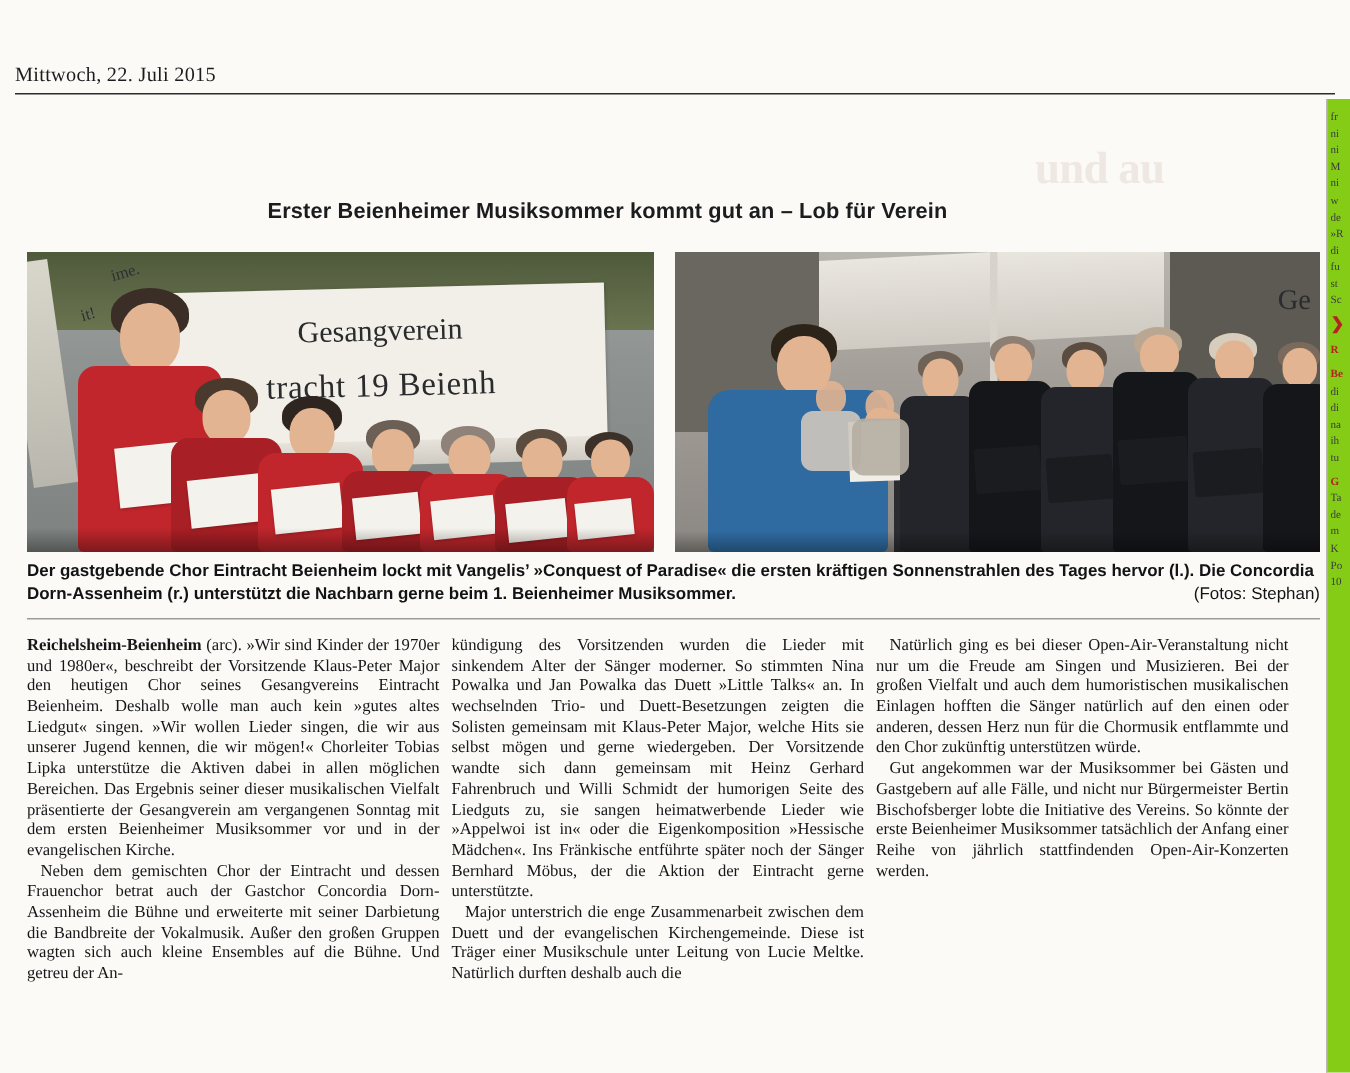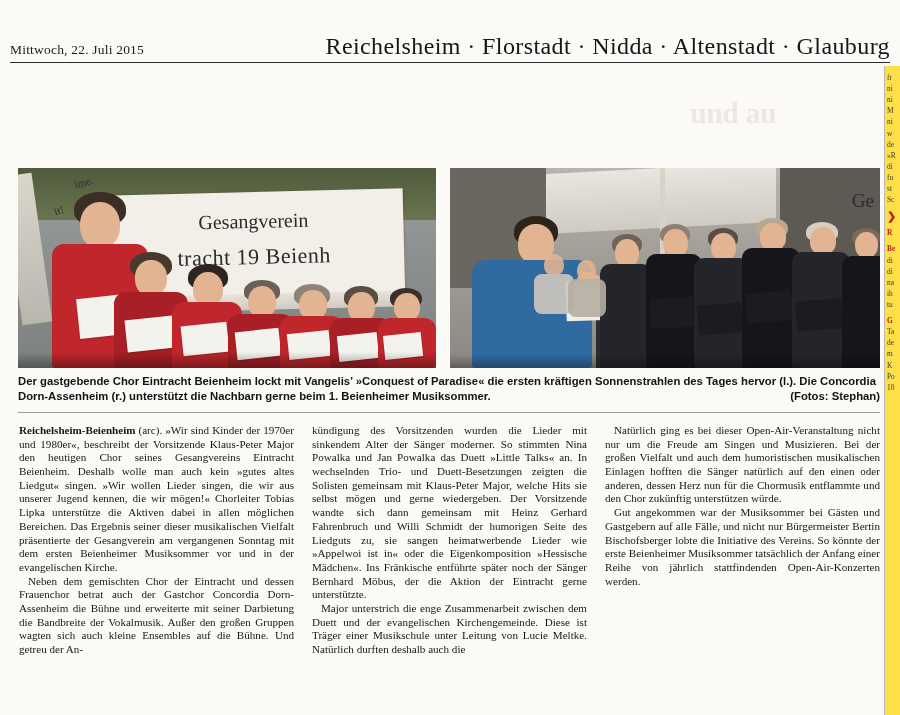--- a/index.html
+++ b/index.html
@@ -48,48 +48,48 @@
   
   .photo{position:absolute;overflow:hidden;background:#6d6f73;}
   .photo-left{left:18px;top:168px;width:418px;height:200px;}
   .photo-right{left:450px;top:168px;width:430px;height:200px;}
 
   .cap{
     position:absolute;left:18px;top:374px;width:862px;
     font-family:"Liberation Sans", sans-serif;
     font-size:11.3px;line-height:1.32;font-weight:bold;color:#121315;
   }
-  .cap .credit{font-weight:bold;text-align:right;}
+  .cap .credit{font-weight:normal;text-align:right;}
   .cap-rule{
     position:absolute;left:18px;top:412px;width:862px;height:0;
     border-top:1px solid #9a9b9d;
   }
 
   
   .cols{
     position:absolute;left:18px;top:424px;width:862px;height:284px;
-    display:flex;gap:18px;justify-content:flex-end;
+    display:flex;gap:8px;
   }
   .col{
     width:275px;
     font-family:"Liberation Serif", serif;
     font-size:11.1px;line-height:1.235;
     text-align:justify;
     color:#151618;
     -webkit-hyphens:auto;hyphens:auto;
   }
   .col p{margin:0;text-indent:9px;}
   .col p.first{text-indent:0;}
   .col b.lead{font-weight:bold;}
 
   
   .edge{
     position:absolute;left:884px;top:66px;width:16px;height:649px;
     border-left:1px solid #b9b8b5;
-    background:#fde047;
+    background:#84cc16;
     overflow:hidden;
     font-family:"Liberation Serif", serif;
     font-size:7.4px;line-height:1.5;color:#3a3b3d;
     padding:6px 1px 0 2px;
     box-sizing:border-box;
   }
   .edge .eline{white-space:nowrap;overflow:hidden;}
   .edge .ehead{font-weight:bold;color:#b8231f;margin-top:5px;}
   .edge .arrow{color:#b8231f;font-weight:bold;font-size:11px;line-height:1;margin-top:6px;}
 
@@ -150,26 +150,26 @@
   .stand{position:absolute;background:#2b2c30;}
   .score{position:absolute;background:#f1eee7;transform:rotate(-2deg);}
 </style>
 </head>
 <body>
 
 <div class="page">
 
   <div class="masthead">
     <div class="mast-date">Mittwoch, 22. Juli 2015</div>
-    <div class="mast-towns">Reichelsheim · Florstadt · Nidda · Altenstadt · Glauburg</div>
   </div>
   <div class="mast-rule"></div>
 
   <div class="ghost">und au</div>
 
+  <div class="subhead">Erster Beienheimer Musiksommer kommt gut an – Lob für Verein</div>
 
   <div class="photo photo-left">
     <div class="pl-bg"></div>
     <div class="pl-tree"></div>
 
     <div class="pl-banner">
       <div class="pl-banner-txt">Gesangverein</div>
       <div class="pl-banner-txt2">tracht 19  Beienh</div>
       <div class="pl-banner-fold"></div>
     </div>

